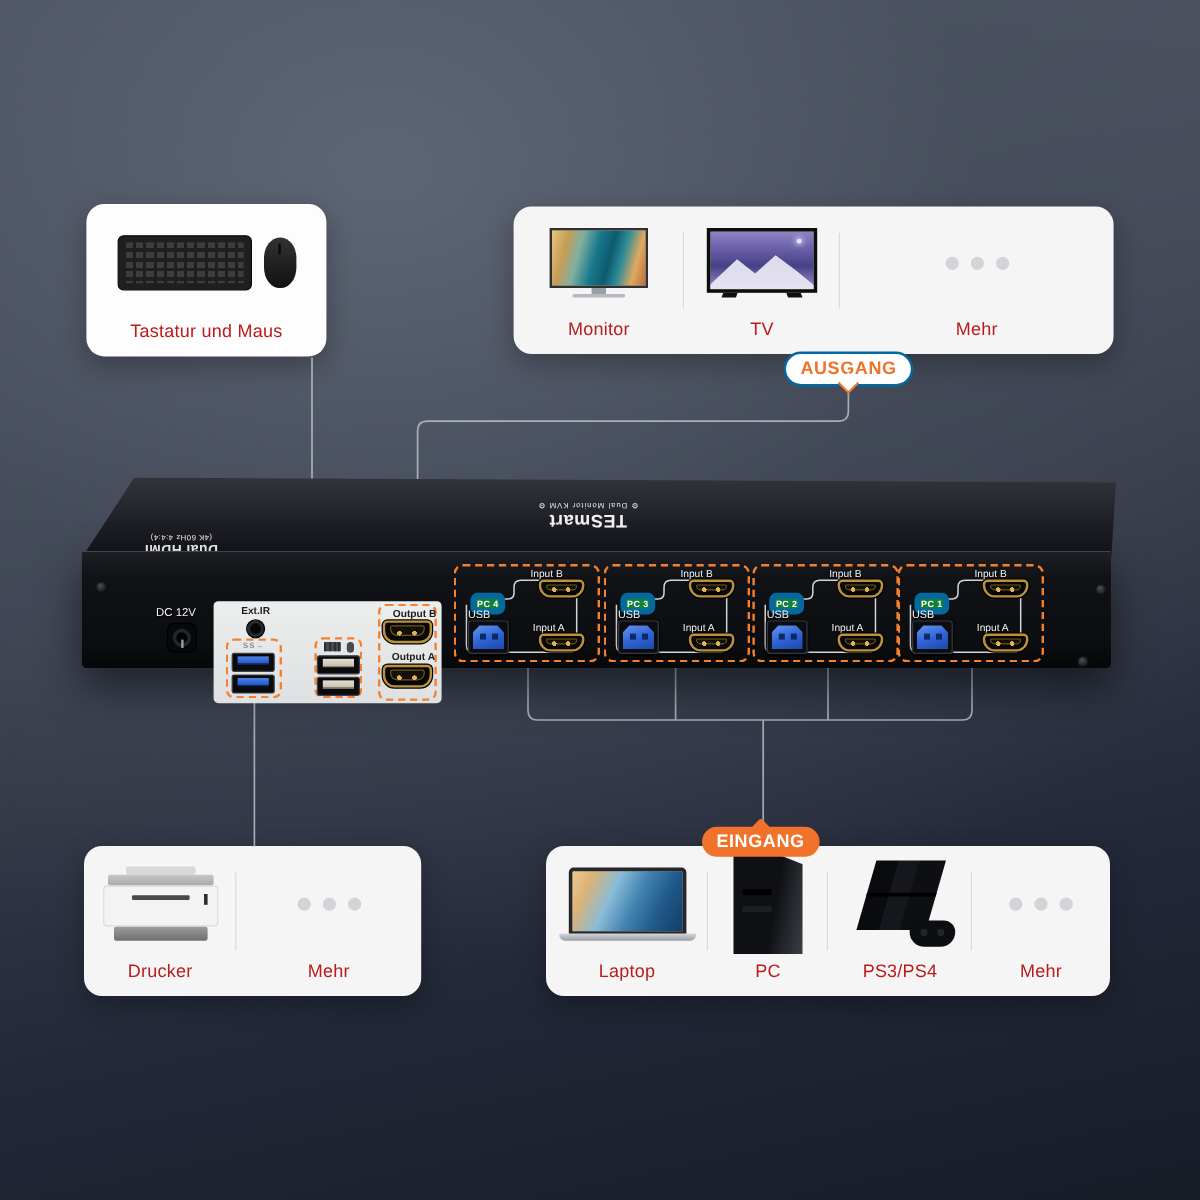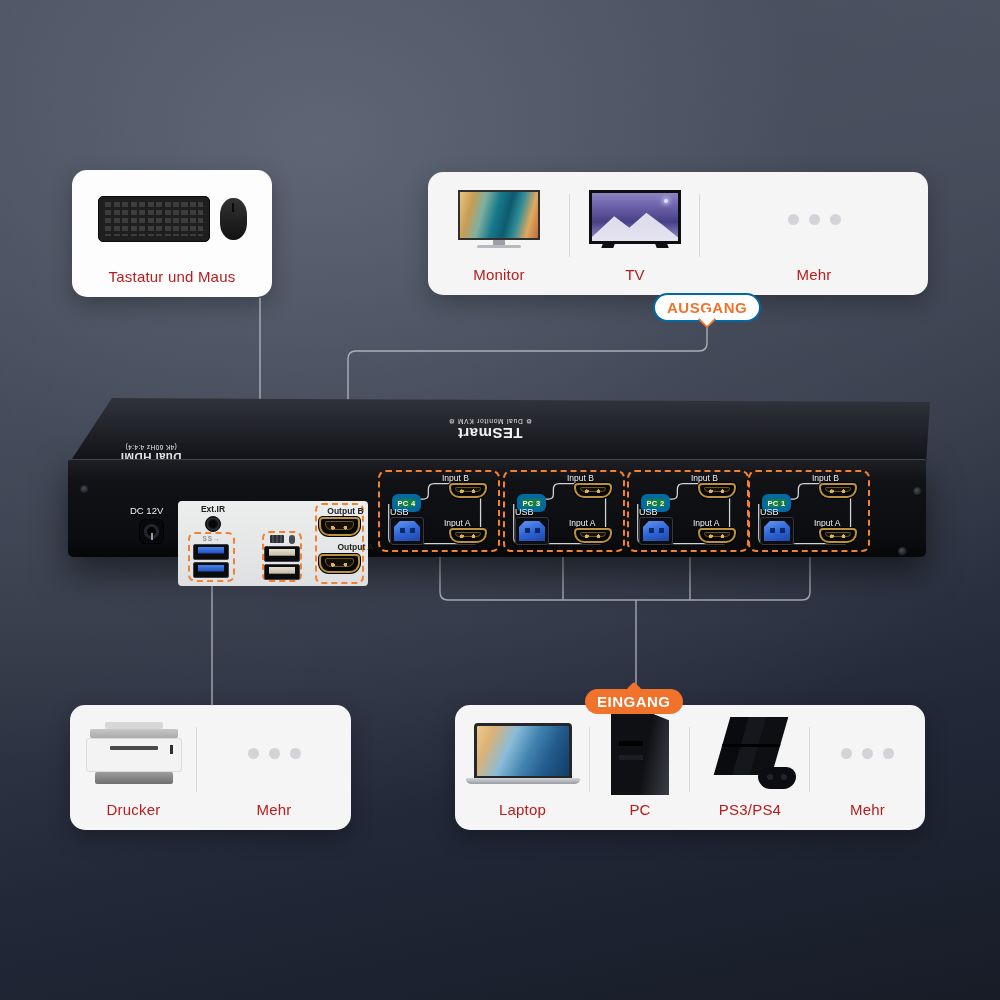--- a/index.html
+++ b/index.html
@@ -273,21 +273,21 @@
         <div class="mini-kb"></div>
         <div class="mini-mouse"></div>
       </div>
       <div class="usba u2" style="left:0px; top:13px;"></div>
       <div class="usba u2" style="left:0px; top:31px;"></div>
     </div>
 
     <div class="dash-box" style="left:137px; top:2px; width:49px; height:81px;">
       <div class="panel-lab" style="left:6px; top:1px; width:100%;">Output B</div>
       <div class="hdmi" style="left:2px; top:12px; width:41px; height:19px;"></div>
-      <div class="panel-lab" style="left:16px; top:37px; width:100%;">Output A</div>
+      <div class="panel-lab" style="left:5px; top:37px; width:100%;">Output A</div>
       <div class="hdmi" style="left:2px; top:49px; width:41px; height:19px;"></div>
     </div>
   </div>
 
   <div class="pc-group" style="left:318px; top:75px;">
     <svg viewBox="0 0 122 82">
         <path d="M40 28 H45 Q50 28 50 23 V18 Q50 12 56 12 H98 Q104 12 104 18 V68 Q104 74 98 74 H15 Q9 74 9 68 V33" fill="none" stroke="#e9eaec" stroke-width="1.3" opacity=".9"></path>
       </svg>
     <div class="pc-pill">PC 4</div>
     <div class="white-lab" style="left:10px; top:35px; width:34px; font-size:9px;">USB</div>

